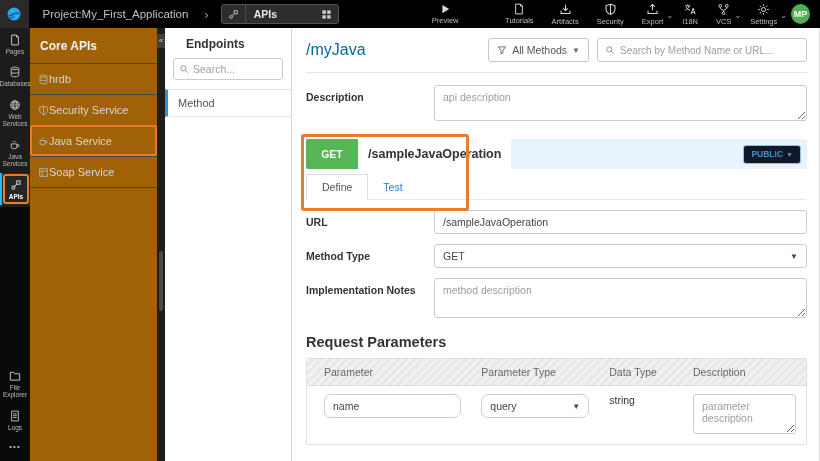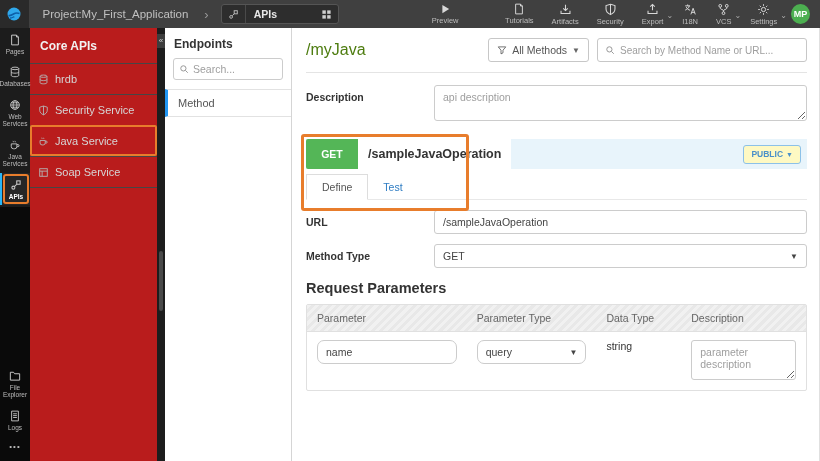--- a/index.html
+++ b/index.html
@@ -1,21 +1,21 @@
 <!DOCTYPE html>
 <html><head>
 <meta charset="utf-8">
 <style>
   * { box-sizing: border-box; margin: 0; padding: 0; }
   html,body { background:#555; }
   body { font-family: "Liberation Sans", "DejaVu Sans", sans-serif; }
   #app { width:820px; height:461px; background:#fff; overflow:hidden; display:flex; flex-direction:column; position:relative; }
 
   
-  .topbar { height:28px; background:#404040; display:flex; align-items:center; flex:0 0 28px; color:#ccc; }
+  .topbar { height:28px; background:#000000; display:flex; align-items:center; flex:0 0 28px; color:#ccc; }
   .logo { width:30px; height:28px; background:#2a2a2a; display:flex; align-items:center; justify-content:center; }
   .proj { font-size:11.5px; color:#c0c0c0; margin-left:14px; white-space:nowrap; }
   .tb-chevron { color:#999; font-size:13px; margin:0 12px 0 16px; }
   .apistab { height:20px; display:flex; align-items:center; background:#2d2d2d; border:1px solid #555; border-radius:3px; overflow:hidden; width:124px; }
   .apistab .seg { display:flex; align-items:center; justify-content:center; height:100%; padding:0 6px; border-right:1px solid #4a4a4a; color:#bbb; }
   .apistab .lbl { flex:1; font-size:10.5px; font-weight:bold; color:#e8e8e8; padding-left:8px; }
   .apistab .grid { padding:0 6px; color:#cfcfcf; display:flex; align-items:center; }
   .tb-item { display:flex; flex-direction:column; align-items:center; justify-content:center; color:#d8d8d8; margin:0 9px; cursor:pointer; }
   .tb-item .cap { font-size:7.5px; color:#bdbdbd; margin-top:1px; white-space:nowrap; }
   .tb-caret { color:#aaa; font-size:8px; margin-left:1px; align-self:flex-end; margin-bottom:6px; }
@@ -31,50 +31,50 @@
   .strip-top { background:#1c1c1c; padding-bottom:2px; }
   .s-item { display:flex; flex-direction:column; align-items:center; padding:6px 0 5px; color:#c9c9c9; cursor:pointer; position:relative; }
   .s-item .s-label { font-size:6.5px; line-height:1.15; text-align:center; margin-top:2px; color:#bdbdbd; }
   .s-item.sel { background:#262626; border-left:2px solid #29b6f6; }
   .s-item.sel .s-label { color:#fff; font-weight:bold; }
   .annot-box { position:absolute; inset:1px 1px 1px 1px; border:2px solid #e87d2c; border-radius:3px; pointer-events:none; }
   .strip-bottom { margin-top:auto; padding-bottom:4px; }
   .s-more { color:#bbb; text-align:center; font-size:8px; letter-spacing:1px; padding:6px 0; cursor:pointer; }
 
   
-  .panel { width:127px; flex:0 0 127px; background:#b91c1c; color:#ddd; }
+  .panel { width:127px; flex:0 0 127px; background:#a16207; color:#ddd; }
   .p-head { font-size:12px; font-weight:bold; color:#f2f2f2; padding:11px 10px 10px; }
-  .p-item { display:flex; align-items:center; gap:6px; font-size:11px; color:#d6d6d6; padding:9px 8px; border-top:1px solid #464646; cursor:pointer; position:relative; }
+  .p-item { display:flex; align-items:center; font-size:11px; color:#d6d6d6; padding:9px 8px; border-top:1px solid #464646; cursor:pointer; position:relative; }
   .p-item:last-child { border-bottom:1px solid #464646; }
   .p-item .pi { color:#b5b5b5; display:flex; }
   .p-item.hl { outline:2px solid #e87d2c; outline-offset:-2px; border-radius:2px; }
 
   
   .divider { width:8px; flex:0 0 8px; background:#1d1d1d; position:relative; }
   .divider .col-btn { position:absolute; top:6px; left:0; width:8px; height:14px; background:#3d3d3d; color:#cfcfcf; font-size:8px; line-height:14px; text-align:center; cursor:pointer; }
   .divider .thumb { position:absolute; left:2px; bottom:150px; width:4px; height:60px; background:#4a4a4a; border-radius:2px; }
 
   
   .right-col { flex:1; display:flex; flex-direction:column; min-width:0; }
   .crumb { height:24px; flex:0 0 24px; background:#2b2b2b; color:#e8e8e8; font-size:11px; display:flex; align-items:center; padding:0 10px; }
   .crumb .c-icons { margin-left:auto; display:flex; gap:12px; color:#e0e0e0; }
   .crumb .c-icons span { cursor:pointer; display:flex; }
   .content-row { flex:1; display:flex; min-height:0; }
 
   
   .endpoints { width:127px; flex:0 0 127px; background:#fff; border-right:1px solid #d5d5d5; }
-  .ep-head { font-size:12px; font-weight:bold; color:#333; padding:9px 9px 7px; }
+  .ep-head { font-size:12px; font-weight:bold; color:#333; padding:9px 21px 7px; }
   .ep-search { margin:0 8px 9px; border:1px solid #ccc; border-radius:3px; height:22px; display:flex; align-items:center; padding:0 5px; gap:4px; color:#999; }
   .ep-search input { border:0; outline:0; width:100%; font-size:10.5px; color:#555; font-family:inherit; }
   .ep-item { font-size:11px; color:#555; padding:7px 10px; border-top:1px solid #e2e2e2; border-bottom:1px solid #e2e2e2; border-left:3px solid #2196f3; cursor:pointer; }
 
   
   .main { flex:1; background:#fff; overflow:hidden; padding:10px 12px 0 14px; border-right:1px solid #e0e0e0; }
   .m-head { display:flex; align-items:center; }
-  .m-title { font-size:16px; color:#4d7c0f; }
+  .m-title { font-size:16px; color:#0369a1; }
   .m-head .hctrl { margin-left:auto; display:flex; gap:8px; }
   .filter-btn { height:24px; border:1px solid #c7c7c7; border-radius:3px; display:flex; align-items:center; gap:5px; padding:0 8px; font-size:10.5px; color:#555; background:#fff; cursor:pointer; }
   .filter-btn .caret { font-size:8px; color:#666; }
   .m-search { height:24px; width:210px; border:1px solid #c7c7c7; border-radius:3px; display:flex; align-items:center; gap:5px; padding:0 7px; color:#999; }
   .m-search input { border:0; outline:0; width:100%; font-size:10px; color:#555; font-family:inherit; }
   .m-rule { border-top:1px solid #e4e4e4; margin:10px 0 12px; }
 
   .form-row { display:flex; margin-bottom:10px; }
   .f-label { width:128px; flex:0 0 128px; font-size:10.5px; font-weight:bold; color:#333; padding-top:6px; }
   .f-ctrl { flex:1; min-width:0; }
@@ -82,35 +82,35 @@
   .f-textarea { width:100%; height:36px; border:1px solid #ccc; border-radius:3px; font-size:10.5px; color:#444; padding:5px 8px; font-family:inherit; outline:none; resize:vertical; }
   .f-select { width:100%; height:24px; border:1px solid #ccc; border-radius:3px; font-size:10.5px; color:#444; padding:0 8px; display:flex; align-items:center; cursor:pointer; background:#fff; }
   .f-select .caret { margin-left:auto; font-size:8px; color:#444; }
 
   
   .method-sec { position:relative; margin:14px 0 10px; }
   .annot { position:absolute; left:-5px; top:-5px; width:168px; height:77px; border:3px solid #e87d2c; border-radius:3px; pointer-events:none; z-index:5; }
   .m-bar { height:30px; background:#e8f4fb; display:flex; align-items:center; }
   .verb { width:52px; height:30px; background:#54b657; color:#fff; font-size:10.5px; font-weight:bold; display:flex; align-items:center; justify-content:center; border-radius:2px 0 0 2px; cursor:pointer; }
   .m-path { height:30px; background:#fff; display:flex; align-items:center; padding:0 10px; font-size:12.5px; font-weight:bold; color:#333; }
-  .public-btn { margin-left:auto; margin-right:6px; height:19px; border:1px solid #8cc1e8; border-radius:3px; background:#fef9c3; color:#4a90c9; font-size:8.5px; font-weight:bold; display:flex; align-items:center; gap:3px; padding:0 7px; cursor:pointer; }
+  .public-btn { margin-left:auto; margin-right:6px; height:19px; border:1px solid #8cc1e8; border-radius:3px; background:#0f172a; color:#4a90c9; font-size:8.5px; font-weight:bold; display:flex; align-items:center; gap:3px; padding:0 7px; cursor:pointer; }
   .public-btn .caret { font-size:7px; }
   .tabs { display:flex; align-items:flex-end; margin-top:5px; border-bottom:1px solid #e8e8e8;text-align:center; }
   .tab-active { background:#fff; border:1px solid #ddd; border-bottom:1px solid #fff; margin-bottom:-1px; font-size:10.5px; color:#555; padding:6px 15px; cursor:pointer; }
   .tab-link { font-size:10.5px; color:#2e7cc3; padding:6px 15px; cursor:pointer; }
 
   .sec-title { font-size:14.5px; font-weight:bold; color:#333; margin:12px 0 8px; }
 
   
   .tbl { border:1px solid #e0e0e0; border-radius:2px; }
   .tbl-head { display:flex; background:#efefef; background-image:repeating-linear-gradient(135deg,#f1f1f1 0 3px,#e8e8e8 3px 6px); border-bottom:1px solid #e0e0e0; }
   .tbl-head .cell { font-size:10.5px; color:#666; padding:7px 10px; }
   .tbl-row { display:flex; align-items:flex-start; padding:8px 0; }
   .tbl-row .cell { padding:0 10px; font-size:10.5px; color:#333; }
-  .c1 { width:32%; } .c2 { width:26%; } .c3 { width:17%; } .c4 { width:25%; }
+  .c1 { width:32%;margin-left:7px; } .c2 { width:26%; } .c3 { width:17%; } .c4 { width:25%; }
   .cell .f-input, .cell .f-select { width:100%;border-radius:7px; }
   .cell-text { padding-top:6px; }
 
   input::placeholder, textarea::placeholder { color:#9e9e9e; }
   svg { display:block; }
 </style>
 </head>
 <body>
 
 <div id="app">
@@ -431,20 +431,24 @@
           </div>
           <div class="form-row">
             <div class="f-label">Method Type</div>
             <div class="f-ctrl">
               <div class="f-select">
                 <span>GET</span>
                 <span class="caret">▼</span>
               </div>
             </div>
           </div>
+          <div class="form-row">
+            <div class="f-label">Implementation Notes</div>
+            <div class="f-ctrl"><textarea class="f-textarea" style="height: 40px;" placeholder="method description"></textarea></div>
+          </div>
 
           <div class="sec-title">Request Parameters</div>
           <div class="tbl">
             <div class="tbl-head">
               <div class="cell c1">Parameter</div>
               <div class="cell c2">Parameter Type</div>
               <div class="cell c3">Data Type</div>
               <div class="cell c4">Description</div>
             </div>
             <div class="tbl-row">

